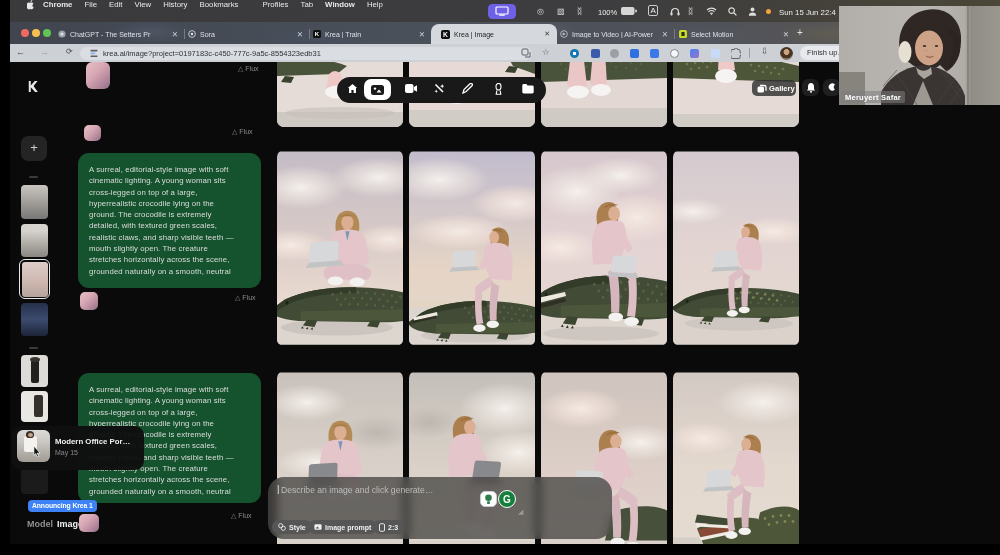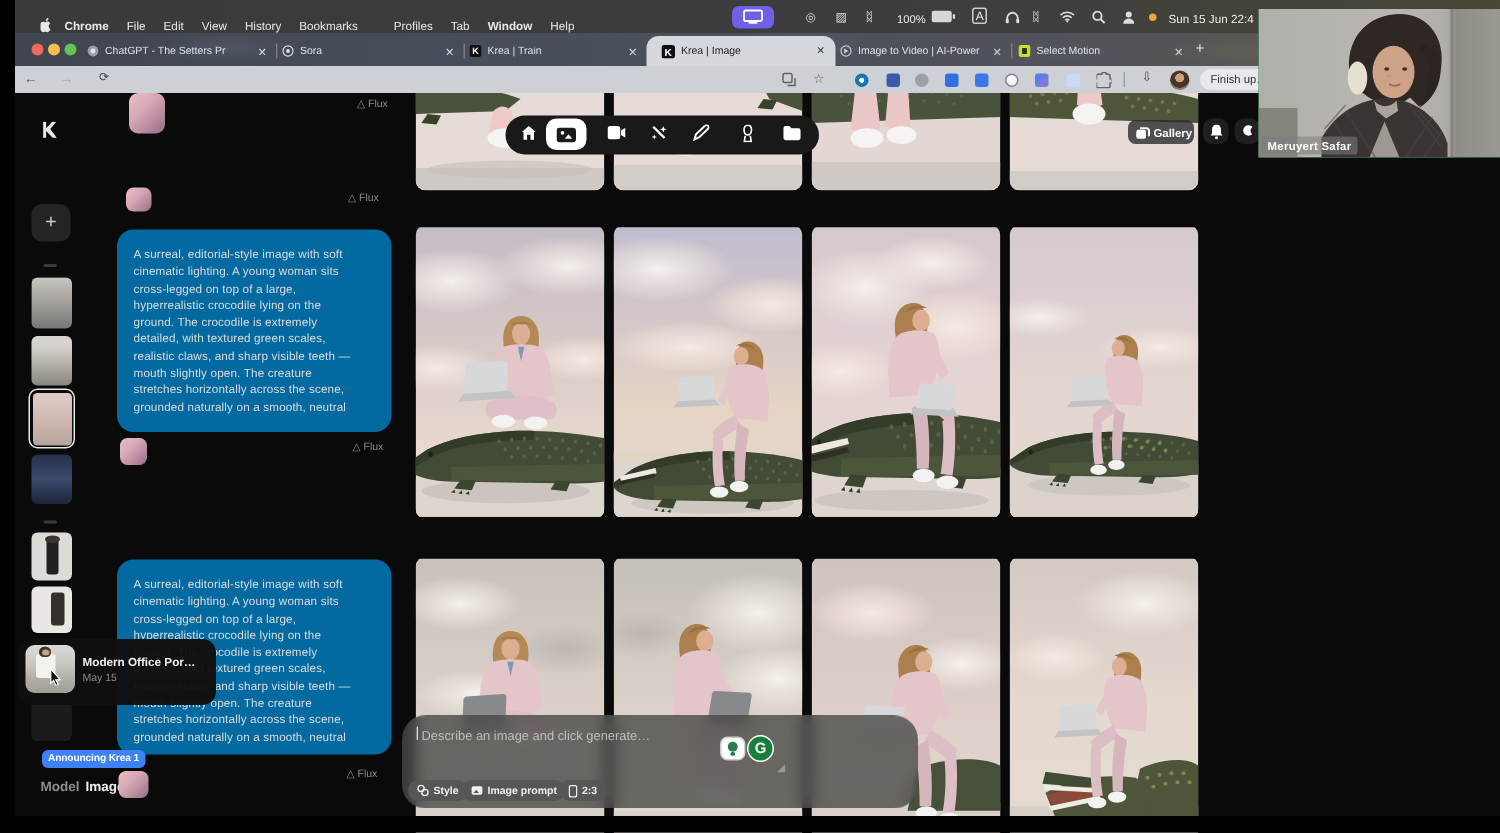--- a/index.html
+++ b/index.html
@@ -1,21 +1,21 @@
 <!DOCTYPE html>
 <html><head>
 <meta charset="utf-8">
 <style>
   * { margin:0; padding:0; box-sizing:border-box; }
   html,body { width:1000px; height:555px; overflow:hidden; background:#000; font-family:"Liberation Sans",sans-serif; }
   #stage { position:relative; width:1000px; height:555px; background:#000; filter:blur(0.35px); }
   .abs { position:absolute; }
 
   
-  #menubar { position:absolute; left:10px; top:0; width:990px; height:22px; background:linear-gradient(90deg,#3a3a3c 0%,#3d3d3f 60%,#45423a 85%,#4a4738 100%); color:#e8e8e8; font-size:7.8px; display:flex; align-items:flex-end; }
+  #menubar { position:absolute; left:10px; top:0; width:990px; height:22px; background:linear-gradient(90deg,#3a3a3c 0%,#3d3d3f 60%,#45423a 85%,#4a4738 100%); color:#e8e8e8; font-size:7.8px; display:flex; align-items:flex-start; }
   #menubar .mi { margin-right:0; white-space:nowrap; }
   
   #tabstrip { position:absolute; left:10px; top:22px; width:990px; height:22px;
      background:
        radial-gradient(60px 16px at 140px 10px, rgba(90,100,120,.45), rgba(0,0,0,0) 70%),
        radial-gradient(80px 14px at 300px 16px, rgba(70,80,100,.5), rgba(0,0,0,0) 70%),
        radial-gradient(70px 15px at 520px 8px, rgba(100,110,125,.4), rgba(0,0,0,0) 70%),
        radial-gradient(90px 16px at 700px 14px, rgba(85,90,100,.45), rgba(0,0,0,0) 70%),
        radial-gradient(80px 16px at 820px 12px, rgba(105,100,80,.5), rgba(0,0,0,0) 70%),
        linear-gradient(90deg,#404550 0%, #4a505a 40%, #50525a 70%, #5e5a50 100%);
@@ -35,21 +35,21 @@
   
   #page { position:absolute; left:10px; top:62px; width:990px; height:493px; background:#0a0a0a; overflow:hidden; }
 
   
   .cell { position:absolute; width:126px; border-radius:7px; overflow:hidden; }
   .cell svg { display:block; width:100%; height:100%; }
 
   
   .thumb { position:absolute; left:11px; width:27px; border-radius:4px; }
   
-  .pblock { position:absolute; left:68px; width:183px; z-index:1; background:#0369a1; border-radius:11px; color:#dcdcdc; font-size:7.8px; line-height:11.3px; padding:11px 11px; letter-spacing:.1px; }
+  .pblock { position:absolute; left:68px; width:183px; z-index:1; background:#14532d; border-radius:11px; color:#dcdcdc; font-size:7.8px; line-height:11.3px; padding:11px 11px; letter-spacing:.1px; }
   .fluxtag { position:absolute; color:#8b8b8b; font-size:7px; }
   .avatarimg { position:absolute; border-radius:5px; background:linear-gradient(135deg,#e9bfc4 0%,#d7a8b5 40%,#b88b9e 70%,#8e6f88 100%); }
 
   
   #apptoolbar { position:absolute; left:327px; top:15px; width:209px; height:26px; background:#191919; border-radius:13px; display:flex; align-items:center; justify-content:space-around; padding:0 8px; }
   
   #promptbar { position:absolute; left:258px; top:415px; width:344px; height:62px; background:rgba(72,70,68,.78); border-radius:16px; backdrop-filter:blur(5px); }
   #genbtn { position:absolute; left:522px; top:428px; width:74px; height:39px; background:#fff; border-radius:12px; color:#111; font-size:8.5px; font-weight:bold; display:flex; align-items:center; justify-content:center; }
   .chip { position:absolute; height:14px; background:#565656; border-radius:7px; color:#f0f0f0; font-size:7px; display:flex; align-items:center; padding:0 6px; font-weight:bold; }
 
@@ -171,20 +171,28 @@
       </svg>
     <span class="tx">Select Motion</span>
       <span style="flex:1"></span>
       <span class="clx">✕</span>
   </div>
   <span class="abs" style="left:797px;top:27px;color:#dfe3e8;font-size:10px;">+</span>
   <div id="ctoolbar"></div>
   <span class="navic" style="left:16px;">←</span>
   <span class="navic" style="left:40px;color:#9aa0a6;">→</span>
   <span class="navic" style="left:66px;font-size:8px;">⟳</span>
+  <div id="omnibox">
+    <svg style="width:8px;height:8px;margin-left:10px;margin-right:5px;" viewBox="0 0 10 10">
+        <rect x="0.5" y="1" width="9" height="2" rx="1" fill="#5f6368"></rect>
+        <rect x="0.5" y="4.5" width="6" height="2" rx="1" fill="#8ab4f8"></rect>
+        <rect x="0.5" y="8" width="9" height="2" rx="1" fill="#5f6368"></rect>
+      </svg>
+    <span>krea.ai/image?project=0197183c-c450-777c-9a5c-8554323edb31</span>
+  </div>
   <svg class="abs" style="left:521px;top:48px;" width="10" height="10" viewBox="0 0 10 10">
       <rect x="1" y="1" width="6" height="6" rx="1" fill="none" stroke="#5f6368" stroke-width="1"></rect>
       <path d="M4 9 L9 9 L9 4" fill="none" stroke="#5f6368" stroke-width="1"></path>
     </svg>
   <span class="navic" style="left:542px;top:46.5px;font-size:8.5px;color:#5f6368;">☆</span>
   <div class="extic" style="left:570px;background:radial-gradient(circle at 50% 50%, #fff 25%, #1a73e8 28%, #0b8043 100%);border-radius:50%;"></div>
   <div class="extic" style="left:591px;background:#3a5ba9;"></div>
   <div class="extic" style="left:610px;background:#9aa0a6;border-radius:50%;"></div>
   <div class="extic" style="left:630px;background:#2f6fe0;"></div>
   <div class="extic" style="left:650px;background:#3b78e7;"></div>

